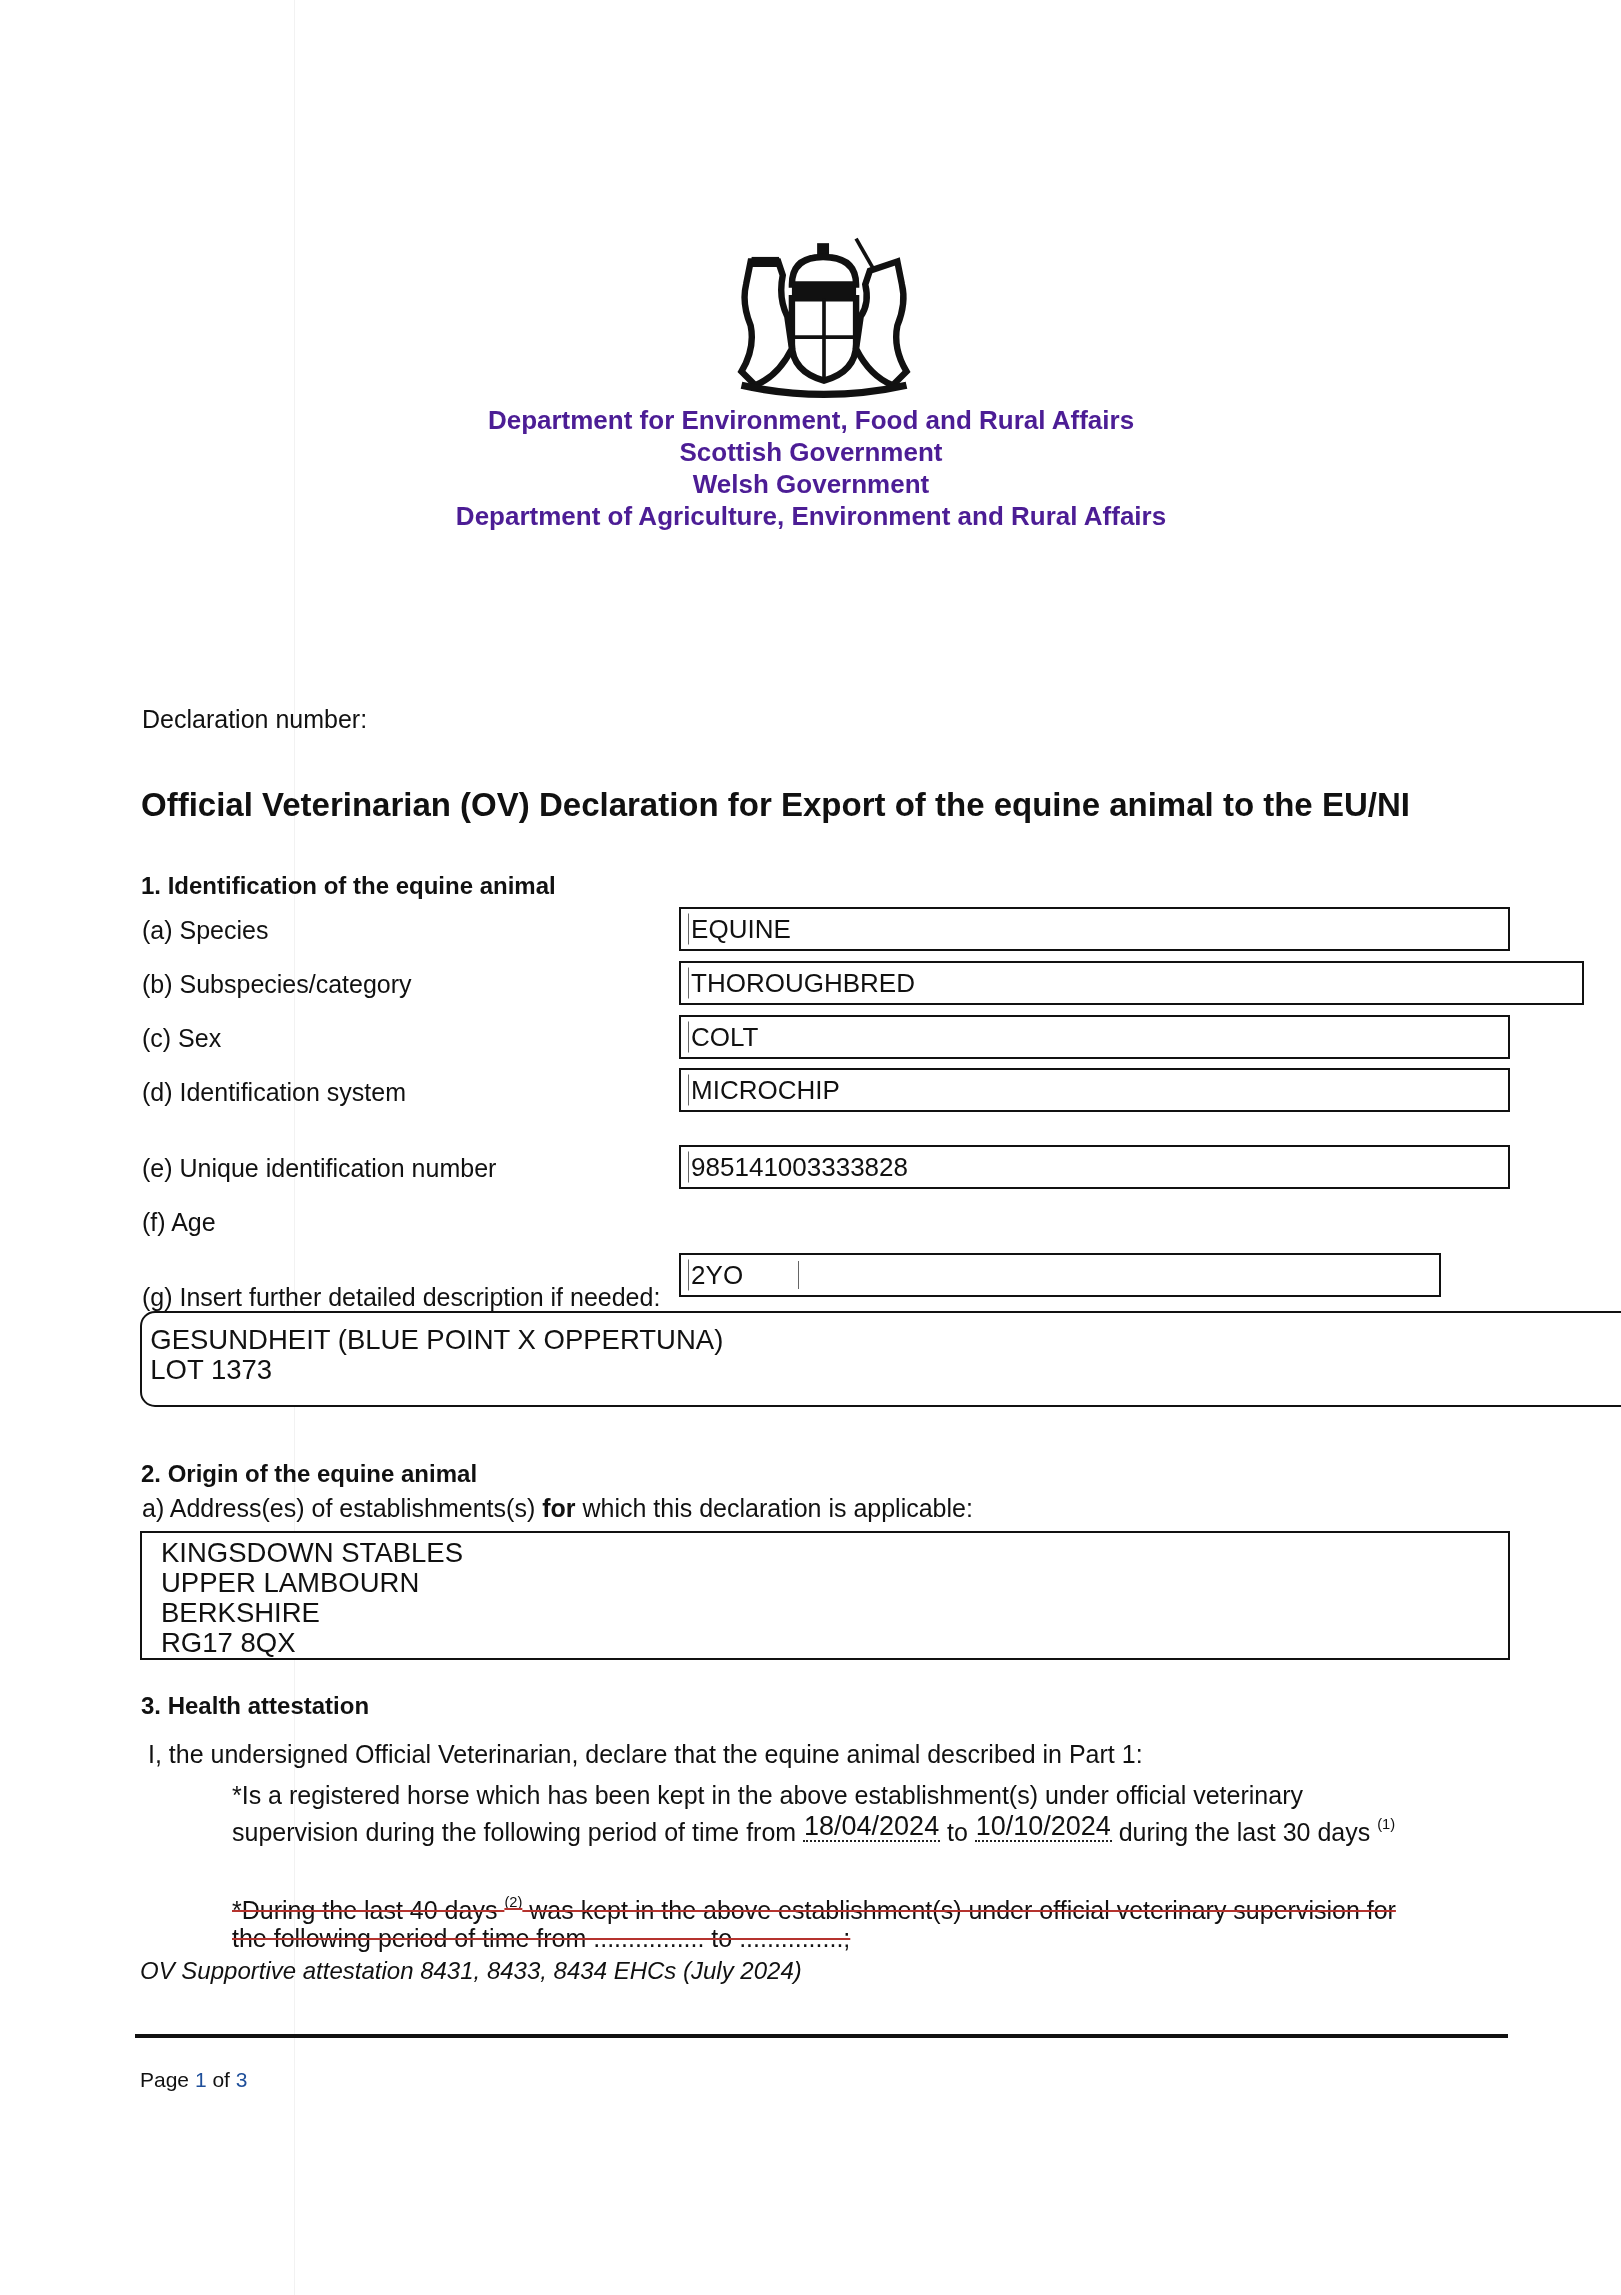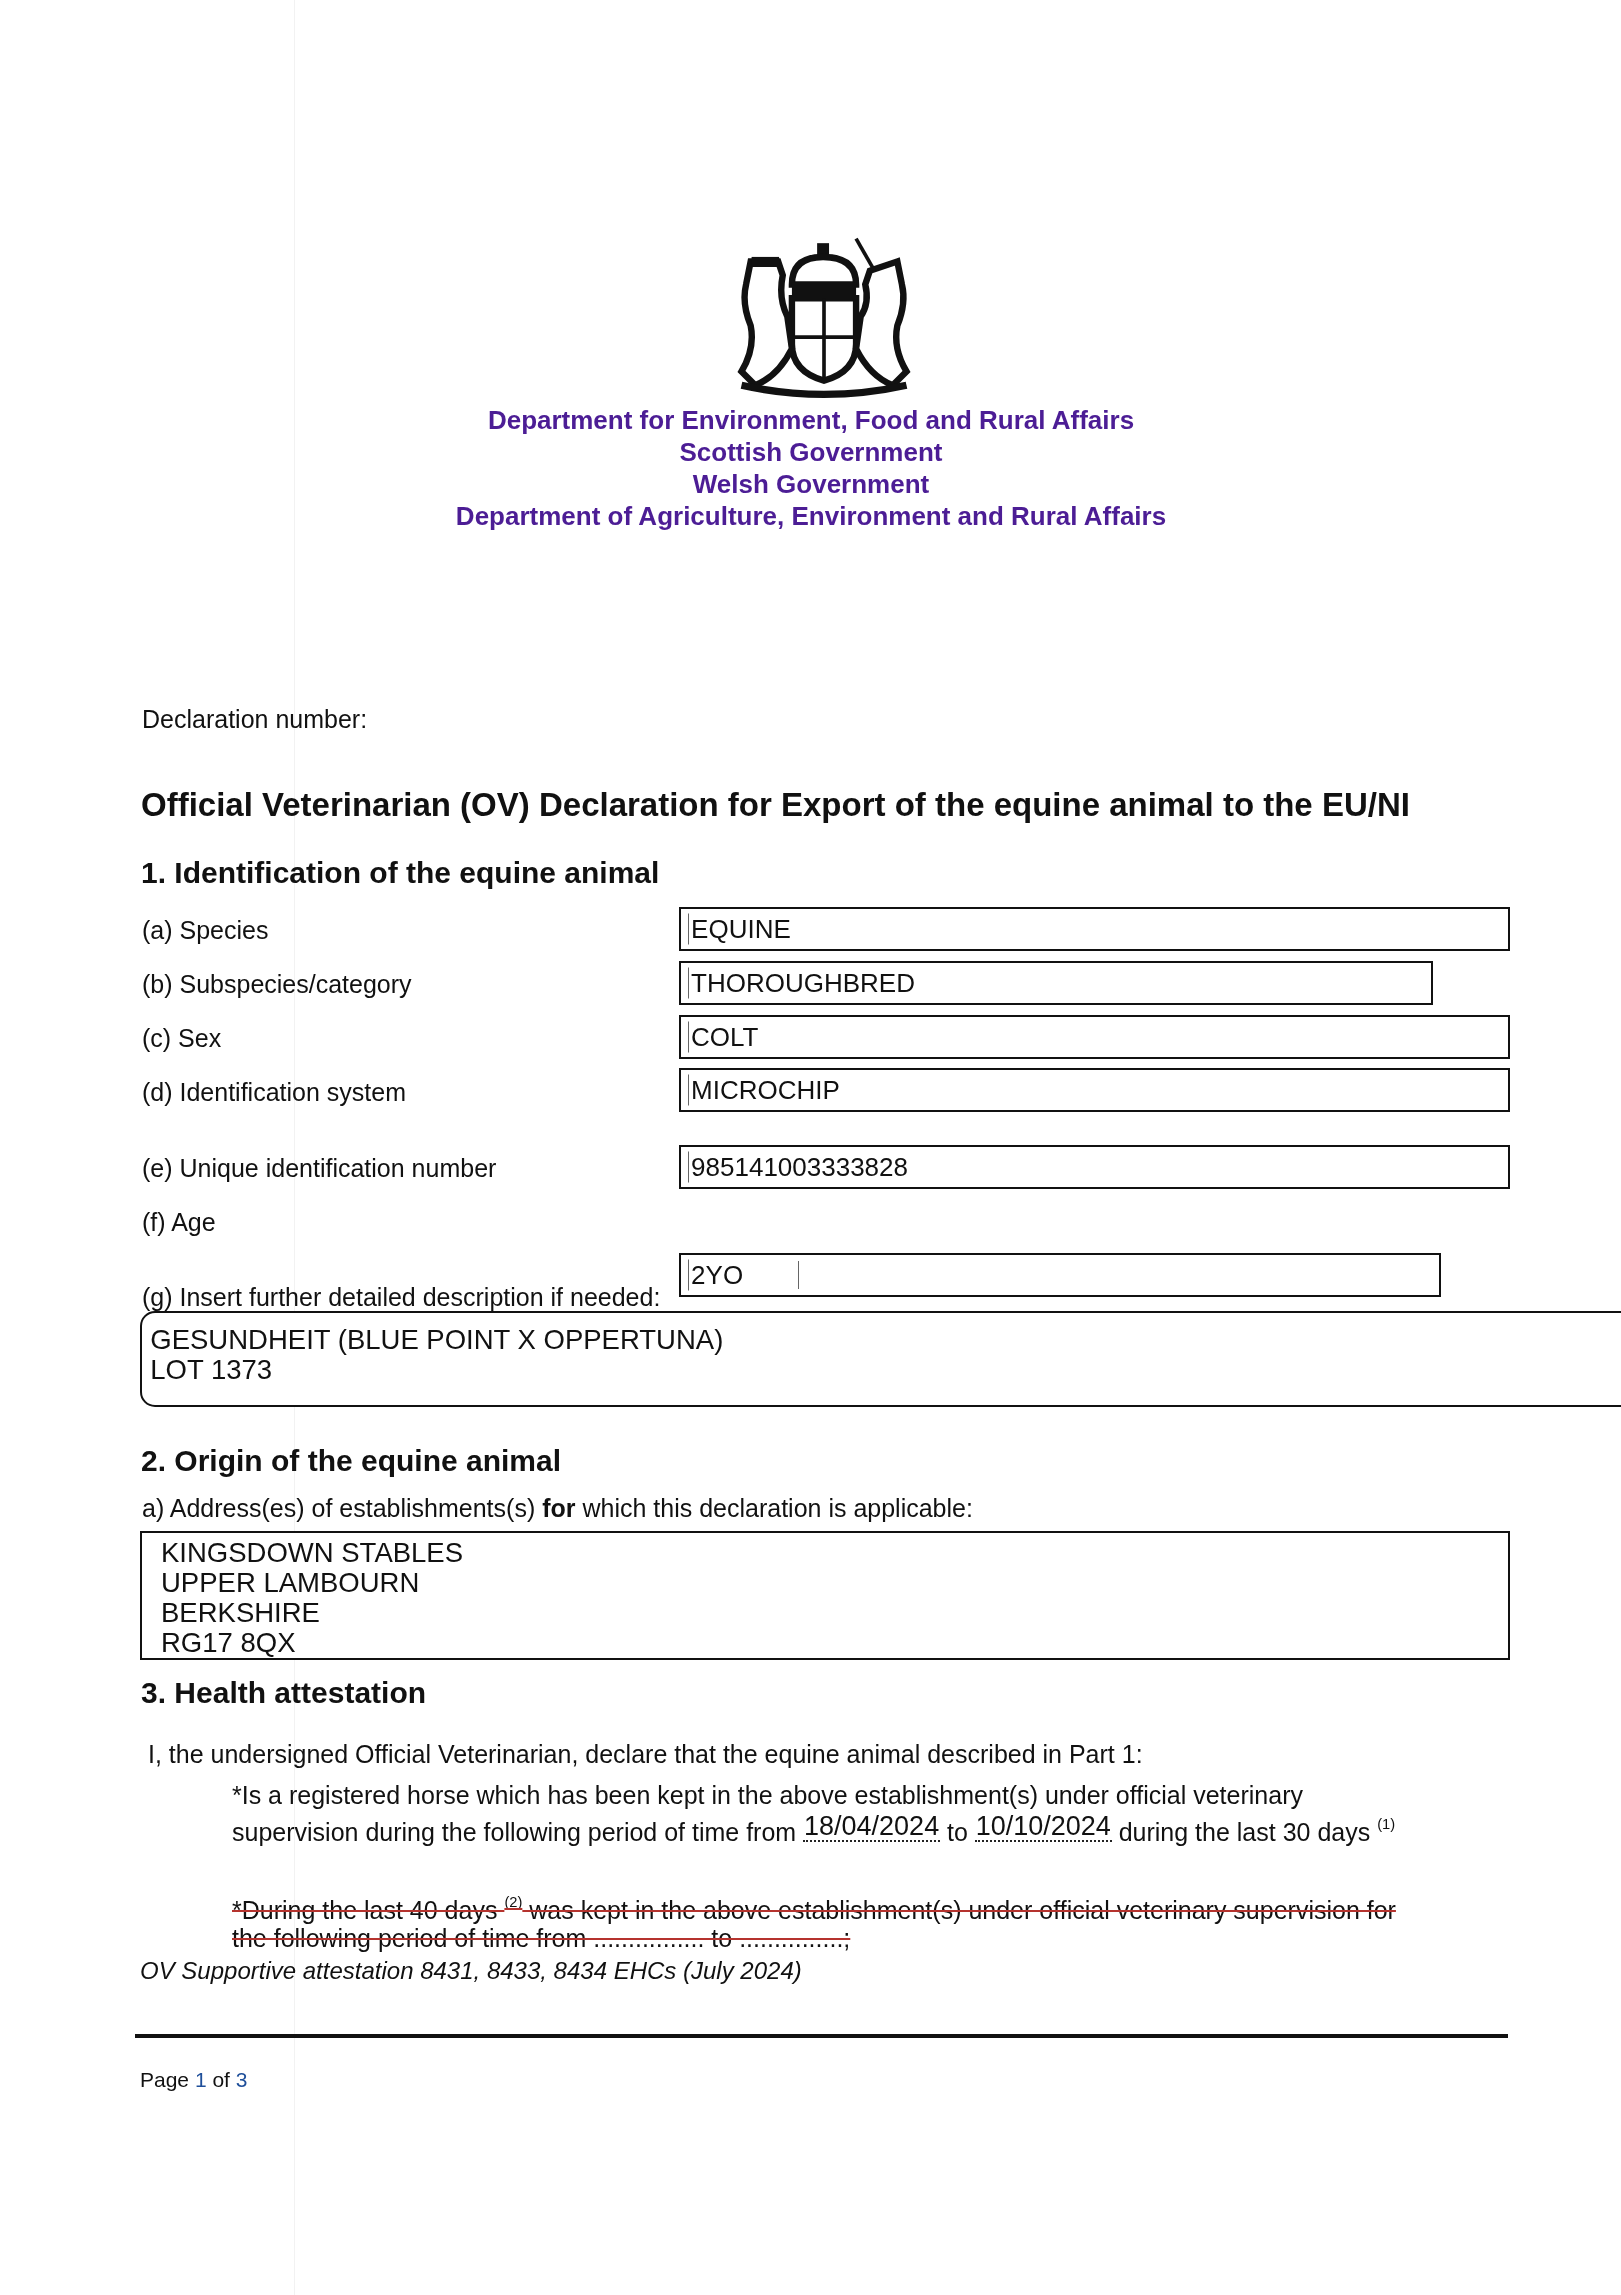--- a/index.html
+++ b/index.html
@@ -3,21 +3,21 @@
 <meta charset="utf-8">
 <style>
   html, body { margin: 0; padding: 0; background: #ffffff; }
   body { width: 1622px; height: 2295px; position: relative; overflow: hidden;
          font-family: "Liberation Sans", sans-serif; color: #111111; }
   .abs { position: absolute; }
   .crest { left: 723px; top: 234px; width: 202px; height: 165px; }
   .org { left: 0; width: 1622px; text-align: center; font-weight: bold; font-size: 26px; line-height: 32px; color:#4c1d95; }
   .label { font-size: 25px; color:#111; white-space: nowrap; }
   .h1 { font-size: 33px; font-weight: bold; white-space: nowrap; }
-  .h2 { font-size: 30px; font-weight: bold; white-space: nowrap; }
+  .h2 { font-size: 24px; font-weight: bold; white-space: nowrap; margin-top: 16px; }
   .field { border: 2.8px solid #111; box-sizing: border-box; background: #fff; }
   .field-val { position: absolute; left: 7.3px; top: 50%; transform: translateY(-50%);
                font-size: 26px; white-space: nowrap; border-left: 0.9px solid #666; padding-left: 1.8px; }
   .caret { position:absolute; top: 6.4px; bottom: 6.4px; width: 0.9px; background:#666; left: 117px; }
   .boxtext { font-size: 27.5px; line-height: 30px; white-space: pre; }
   .para { font-size: 25px; white-space: nowrap; }
   .date-fill { display:inline-block; position:relative; border-bottom: 2.3px dotted #222; padding: 0 0.9px; font-size: 27px; vertical-align: 6.4px; line-height: 27px;}
   sup { font-size: 14.7px; vertical-align: 12px; }
   .struck { text-decoration: line-through; text-decoration-color: #b5332e; text-decoration-thickness: 2.3px; }
   .rule { background: #111; }
@@ -62,21 +62,21 @@
 
 <div class="abs h2" style="left:141px; top:856px;">1. Identification of the equine animal</div>
 
 <div>
   <div class="abs label" style="left:142px; top:916px;">(a) Species</div>
   <div class="abs field" style="left:679px; top:907px; width:831px; height:44px;">
     <span class="field-val">EQUINE</span>
   </div>
 
   <div class="abs label" style="left:142px; top:970px;">(b) Subspecies/category</div>
-  <div class="abs field" style="left:679px; top:961px; width:754px; height:44px;">
+  <div class="abs field" style="left:679px; top:961px; width:905px; height:44px;">
     <span class="field-val">THOROUGHBRED</span>
   </div>
 
   <div class="abs label" style="left:142px; top:1024px;">(c) Sex</div>
   <div class="abs field" style="left:679px; top:1015px; width:831px; height:44px;">
     <span class="field-val">COLT</span>
   </div>
 
   <div class="abs label" style="left:142px; top:1078px;">(d) Identification system</div>
   <div class="abs field" style="left:679px; top:1068px; width:831px; height:44px;">

